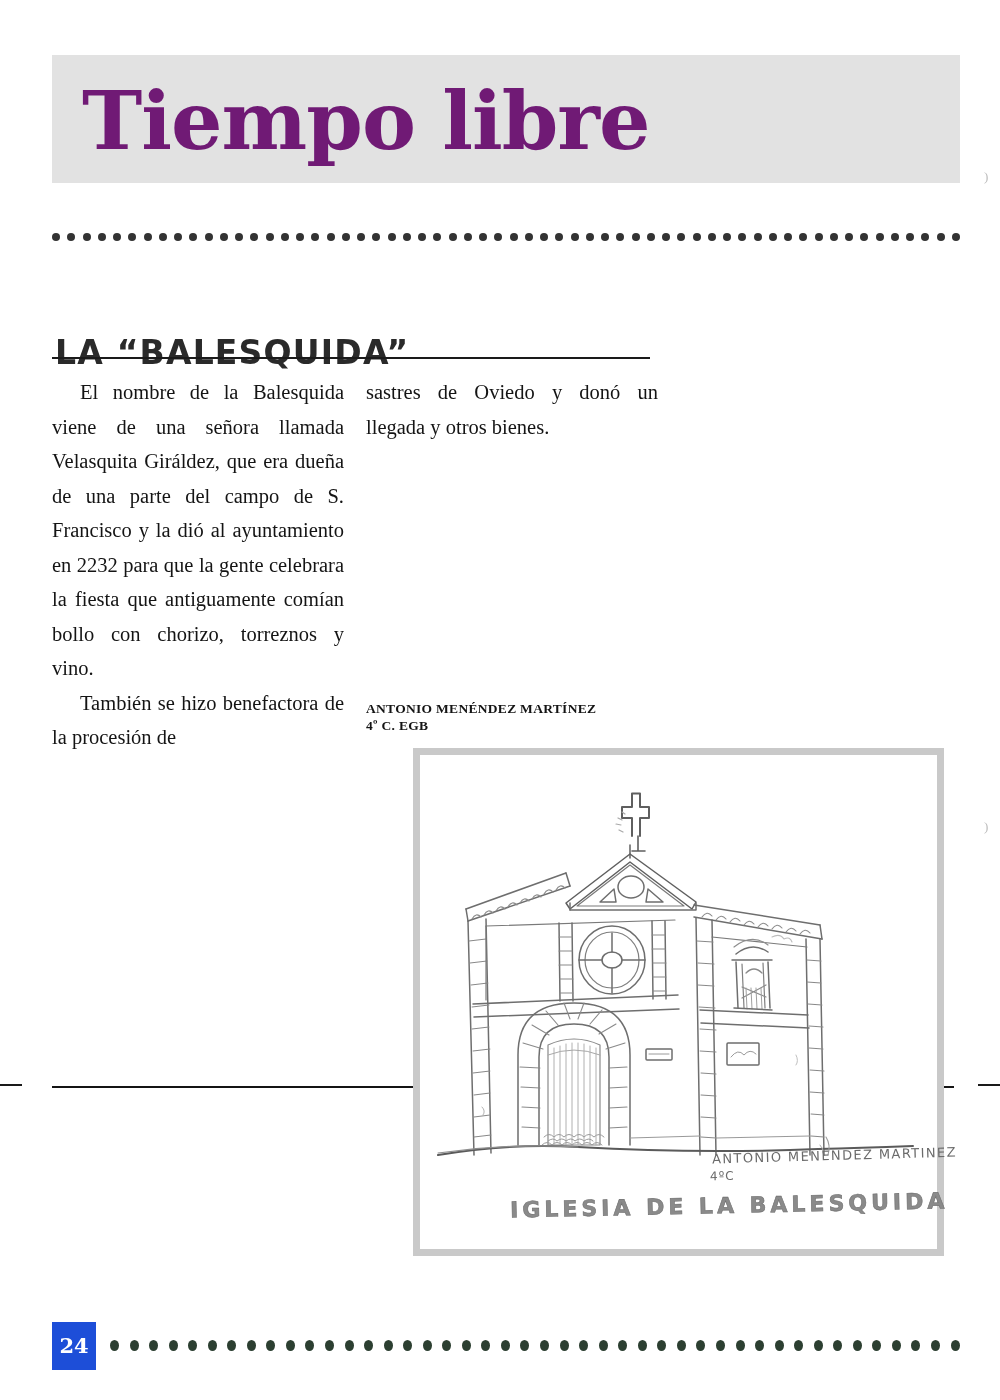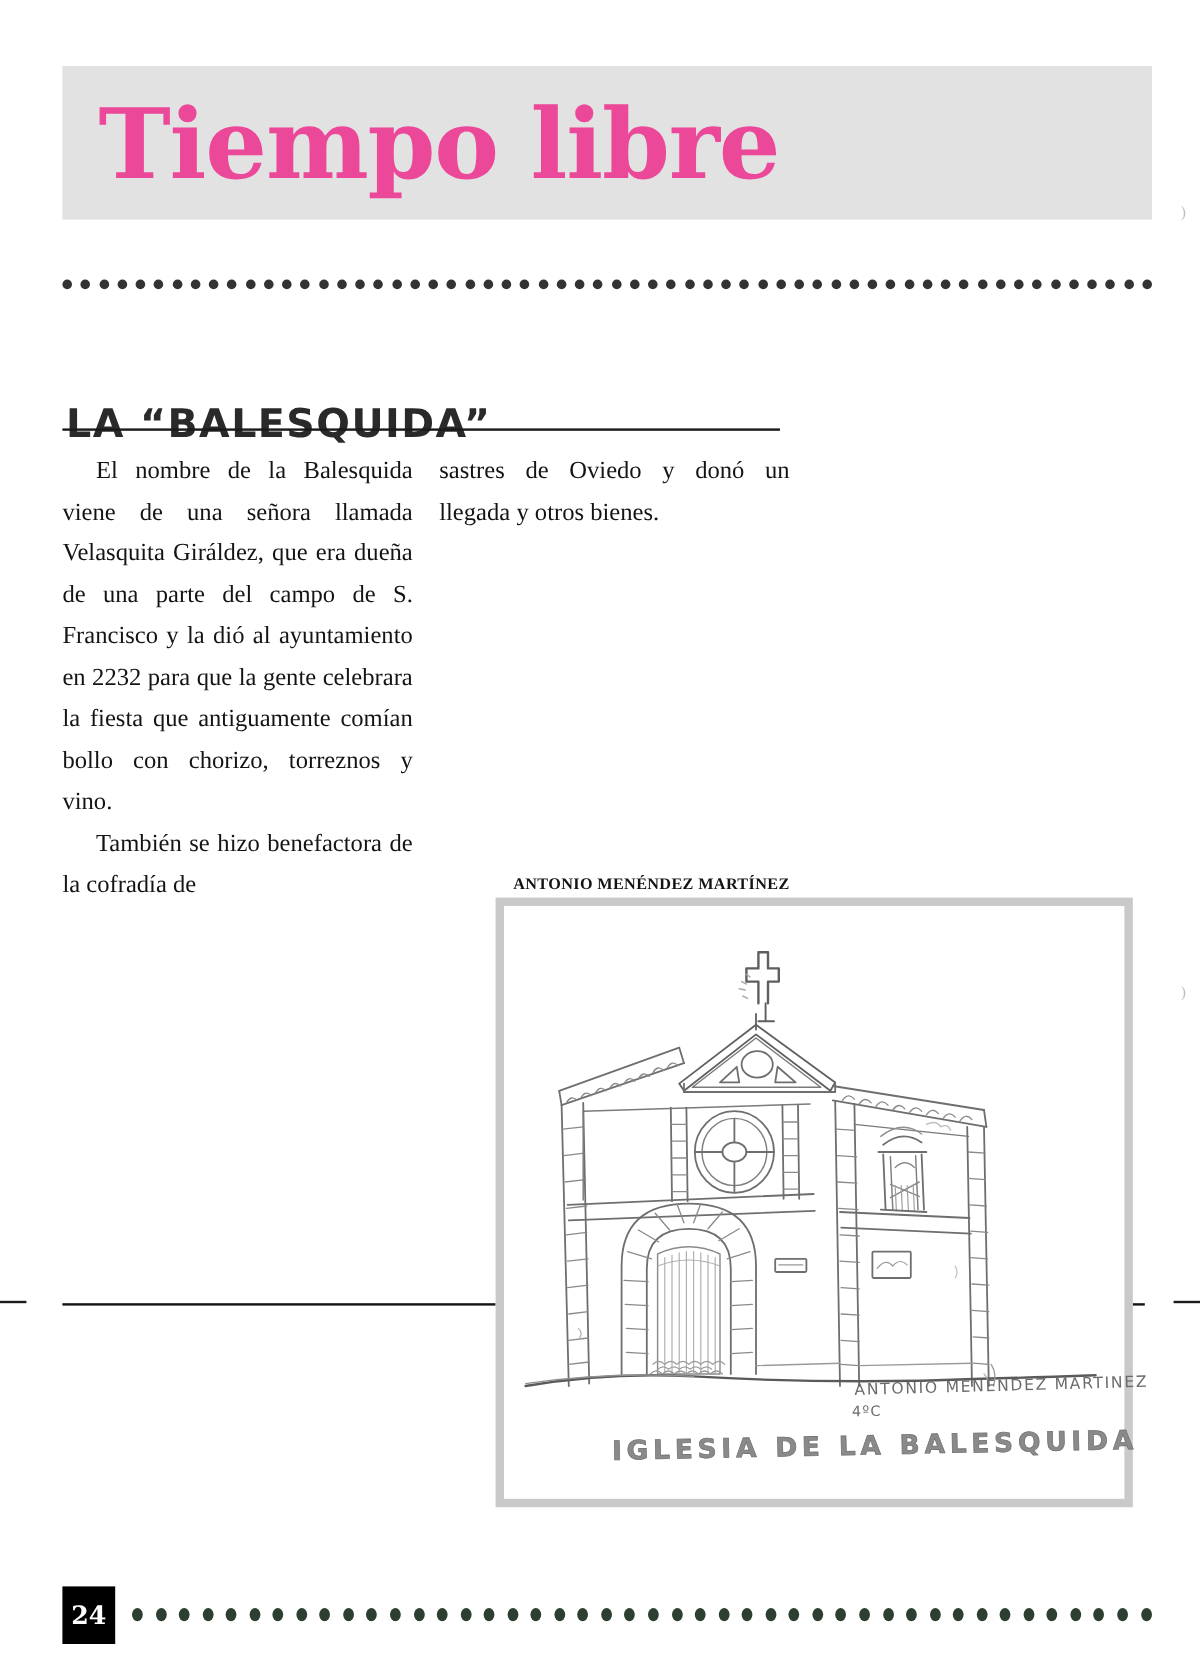--- a/index.html
+++ b/index.html
@@ -42,21 +42,21 @@
     width: 908px;
     height: 128px;
     background: #e2e2e2;
   }
   #masthead-title {
     position: absolute;
     left: 82px;
     top: 62px;
     width: 700px;
     height: 118px;
-    color: #ec4899;
+    color: #701a75;
     font-family: "DejaVu Serif", serif;
     font-weight: 700;
     font-size: 81px;
     letter-spacing: -1px;
     line-height: 118px;
     white-space: nowrap;
   }
 
   
   .dot-rule {
@@ -136,28 +136,26 @@
     text-justify: inter-word;
   }
   .column p.no-indent { text-indent: 0; }
 
   
   #byline {
     position: absolute;
     left: 366px;
     top: 700px;
     width: 292px;
-    text-align: right;
     font-family: "Liberation Serif", serif;
     font-weight: 700;
     font-size: 13.5px;
     line-height: 17px;
     letter-spacing: 0.3px;
     color: #141414;
-    margin-top: 28px;
   }
 
   
   #column-rule {
     position: absolute;
     left: 52px;
     top: 1086px;
     width: 902px;
     height: 2px;
     background: #141414;
@@ -217,21 +215,21 @@
     white-space: nowrap;
   }
 
   
   #page-number-box {
     position: absolute;
     left: 52px;
     top: 1322px;
     width: 44px;
     height: 48px;
-    background: #000000;
+    background: #1d4ed8;
     color: #ffffff;
     font-family: "DejaVu Serif", serif;
     font-weight: 700;
     font-size: 21px;
     line-height: 48px;
     text-align: center;
   }
 </style>
 </head>
 <body>
@@ -305,21 +303,21 @@
     <span class="dot"></span>
     <span class="dot"></span>
     <span class="dot"></span>
 </div>
 
 <div id="article-title">LA “BALESQUIDA”</div>
 <div id="title-rule"></div>
 
 <div class="column" id="column-left">
   <p>El nombre de la Balesquida viene de una señora llamada Velasquita Giráldez, que era dueña de una parte del campo de S. Francisco y la dió al ayuntamiento en 2232 para que la gente celebrara la fiesta que antiguamente comían bollo con chorizo, torreznos y vino.</p>
-  <p>También se hizo benefactora de la cofradía de</p>
+  <p>También se hizo benefactora de la procesión de</p>
 </div>
 
 <div class="column" id="column-right">
   <p class="no-indent">sastres de Oviedo y donó un llegada y otros bienes.</p>
 </div>
 
 <div id="byline">
   <div>ANTONIO MENÉNDEZ MARTÍNEZ</div>
   <div>4º C.  EGB</div>
 </div>

